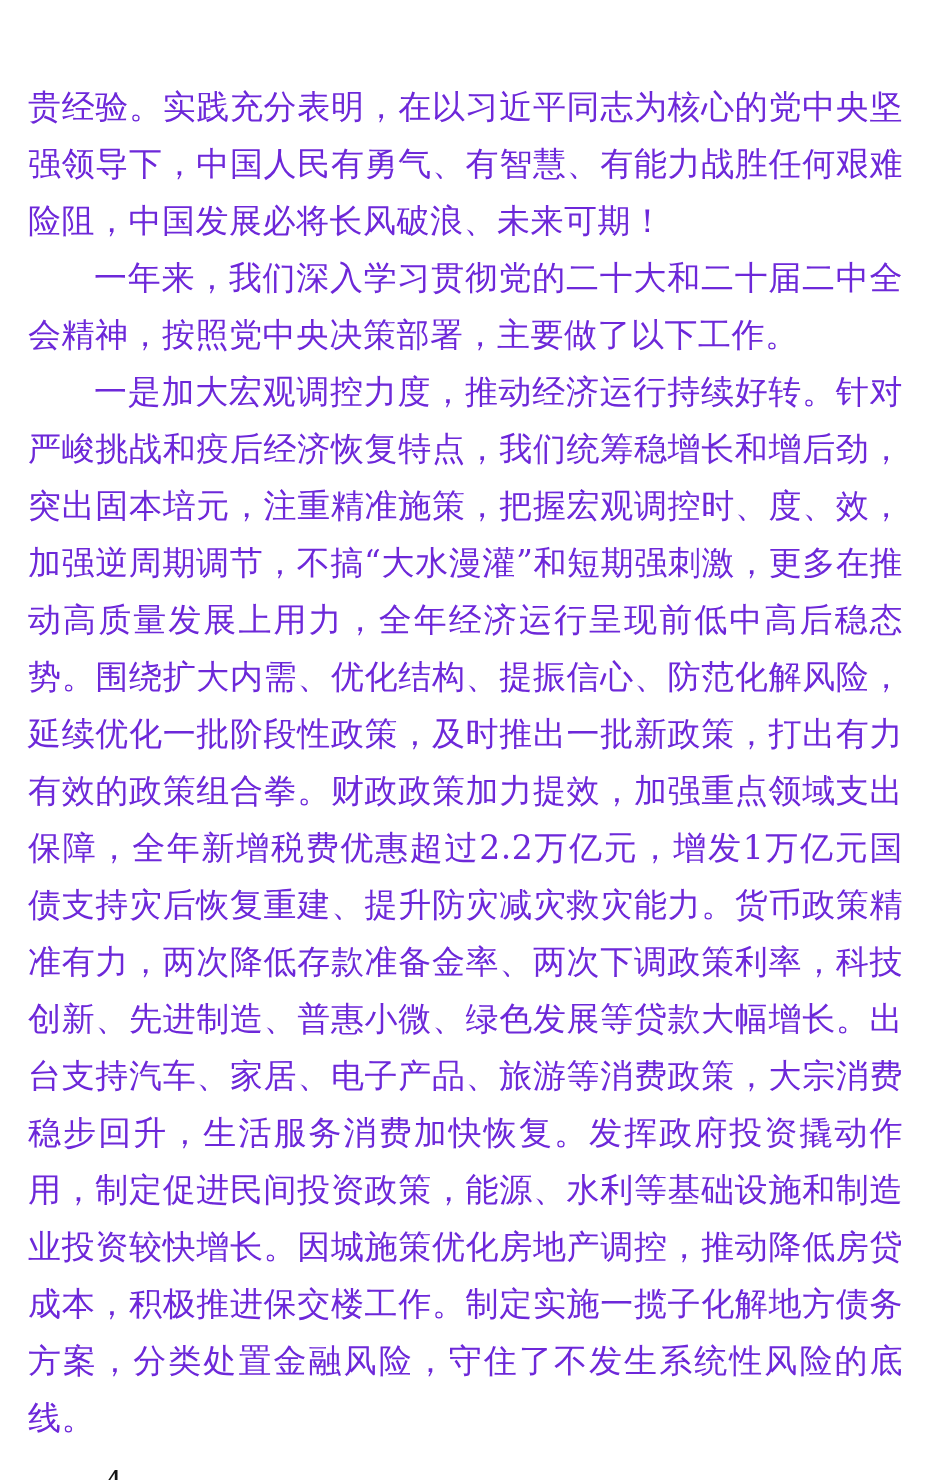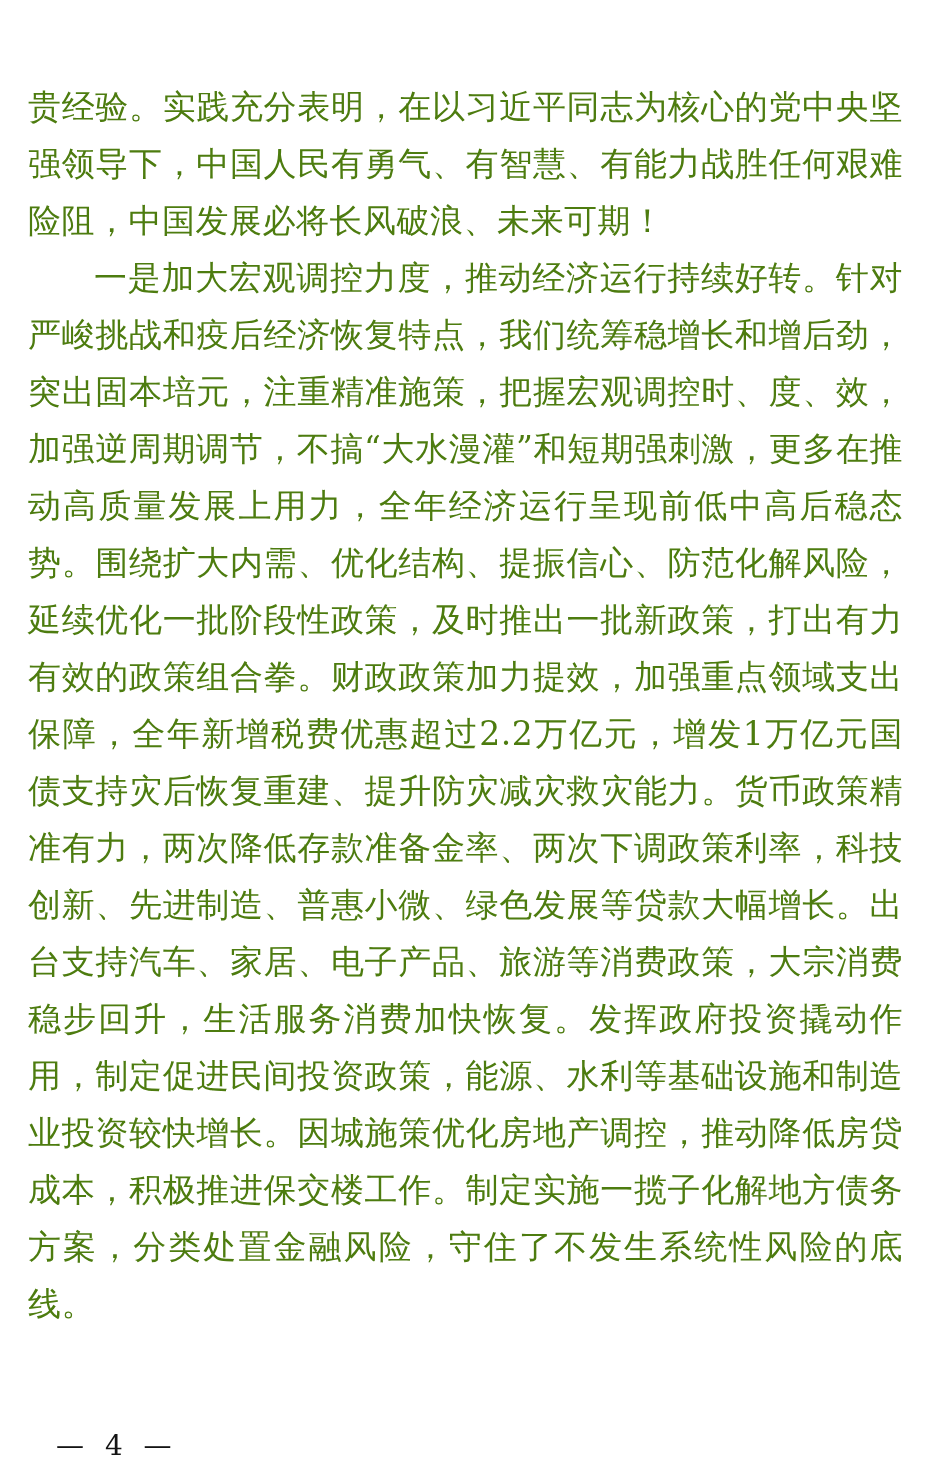--- a/index.html
+++ b/index.html
@@ -27,21 +27,21 @@
     flex: 1 1 auto;
   }
   p.para {
     margin: 0 9px 0 0;
     font-size: 33px;
     line-height: 57px;
     text-align: justify;
     text-justify: inter-ideograph;
     letter-spacing: 0.5px;
     font-family: "DejaVu Serif", "Liberation Serif", serif;
-    color: #4d7c0f;
+    color: #6d28d9;
   }
   p.indent {
     text-indent: 66px;
   }
   .lead {
     font-weight: normal;
   }
   .footer {
     flex: 0 0 auto;
     height: 70px;
@@ -61,20 +61,23 @@
 <body>
 
 <div class="page">
 
   <div class="body-text">
 
     <p class="para">
       <span>贵经验。实践充分表明，在以习近平同志为核心的党中央坚强领导下，中国人民有勇气、有智慧、有能力战胜任何艰难险阻，中国发展必将长风破浪、未来可期！</span>
     </p>
 
+    <p class="para indent">
+      <span>一年来，我们深入学习贯彻党的二十大和二十届二中全会精神，按照党中央决策部署，主要做了以下工作。</span>
+    </p>
 
     <p class="para indent">
       <span class="lead">一是加大宏观调控力度，推动经济运行持续好转。</span><span>针对严峻挑战和疫后经济恢复特点，我们统筹稳增长和增后劲，突出固本培元，注重精准施策，把握宏观调控时、度、效，加强逆周期调节，不搞“大水漫灌”和短期强刺激，更多在推动高质量发展上用力，全年经济运行呈现前低中高后稳态势。围绕扩大内需、优化结构、提振信心、防范化解风险，延续优化一批阶段性政策，及时推出一批新政策，打出有力有效的政策组合拳。财政政策加力提效，加强重点领域支出保障，全年新增税费优惠超过2.2万亿元，增发1万亿元国债支持灾后恢复重建、提升防灾减灾救灾能力。货币政策精准有力，两次降低存款准备金率、两次下调政策利率，科技创新、先进制造、普惠小微、绿色发展等贷款大幅增长。出台支持汽车、家居、电子产品、旅游等消费政策，大宗消费稳步回升，生活服务消费加快恢复。发挥政府投资撬动作用，制定促进民间投资政策，能源、水利等基础设施和制造业投资较快增长。因城施策优化房地产调控，推动降低房贷成本，积极推进保交楼工作。制定实施一揽子化解地方债务方案，分类处置金融风险，守住了不发生系统性风险的底线。</span>
     </p>
 
   </div>
 
   <div class="footer">
     <span class="page-number">— 4 —</span>
   </div>

